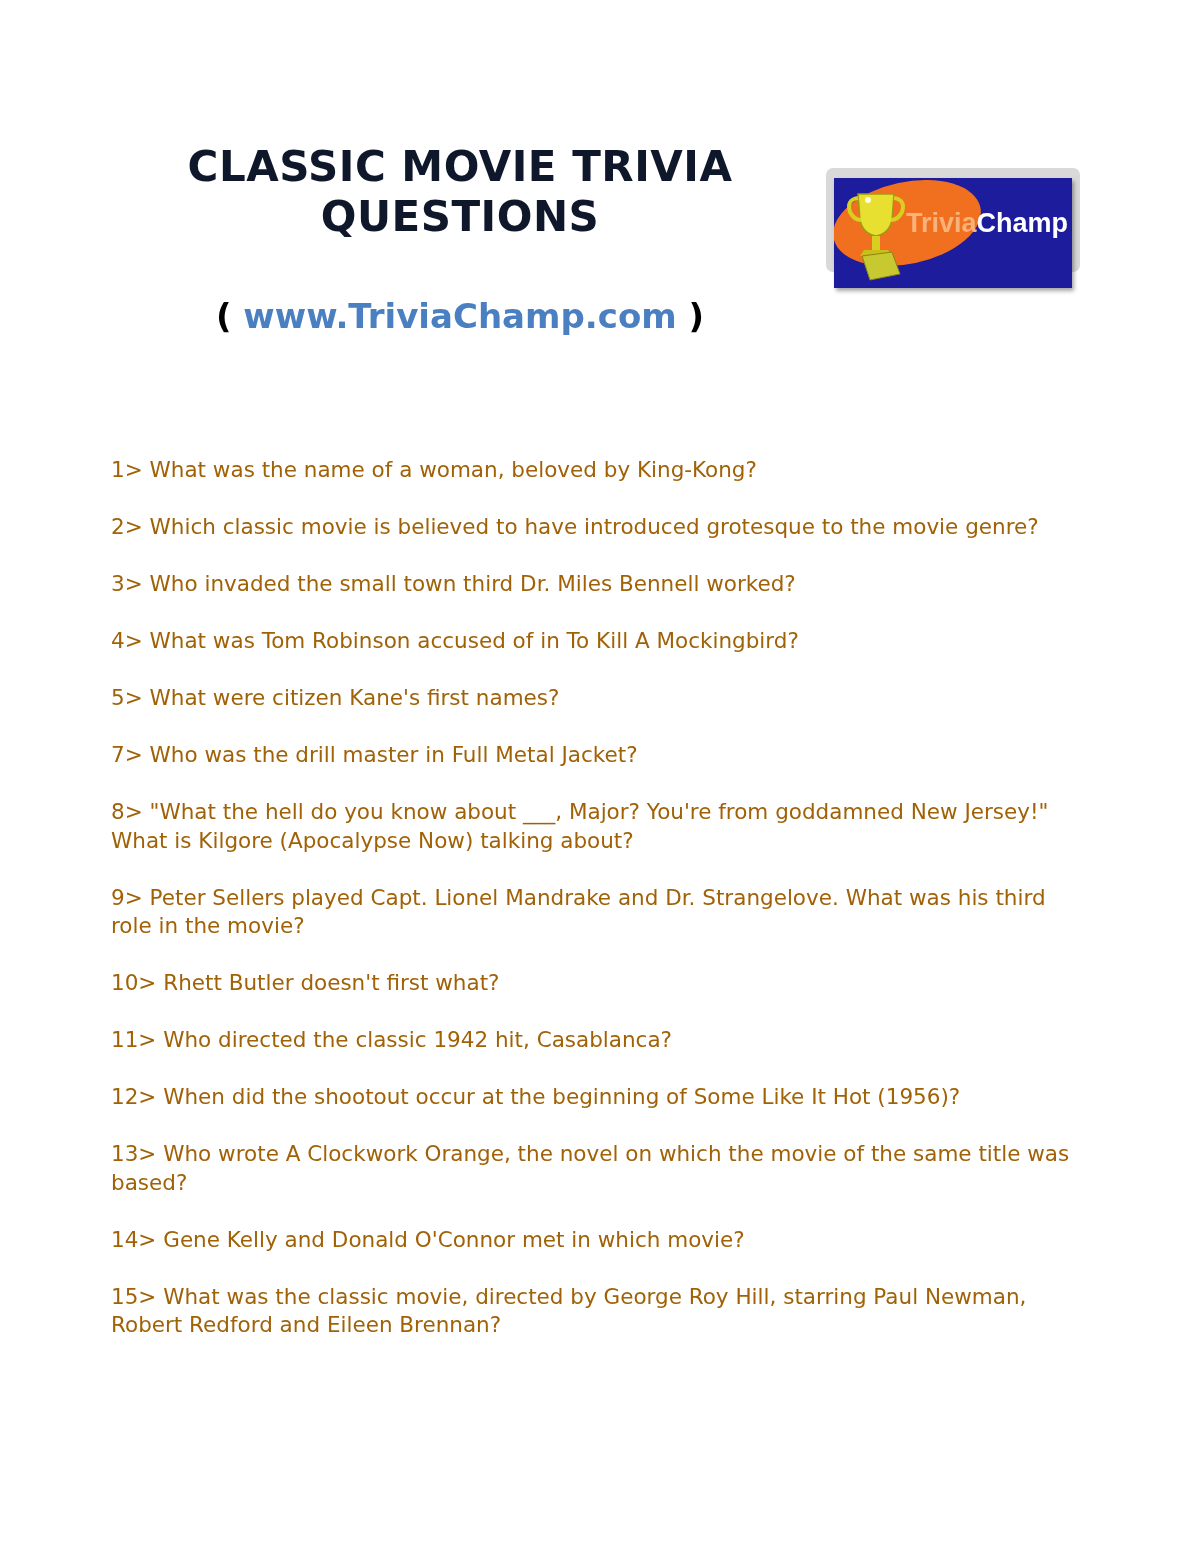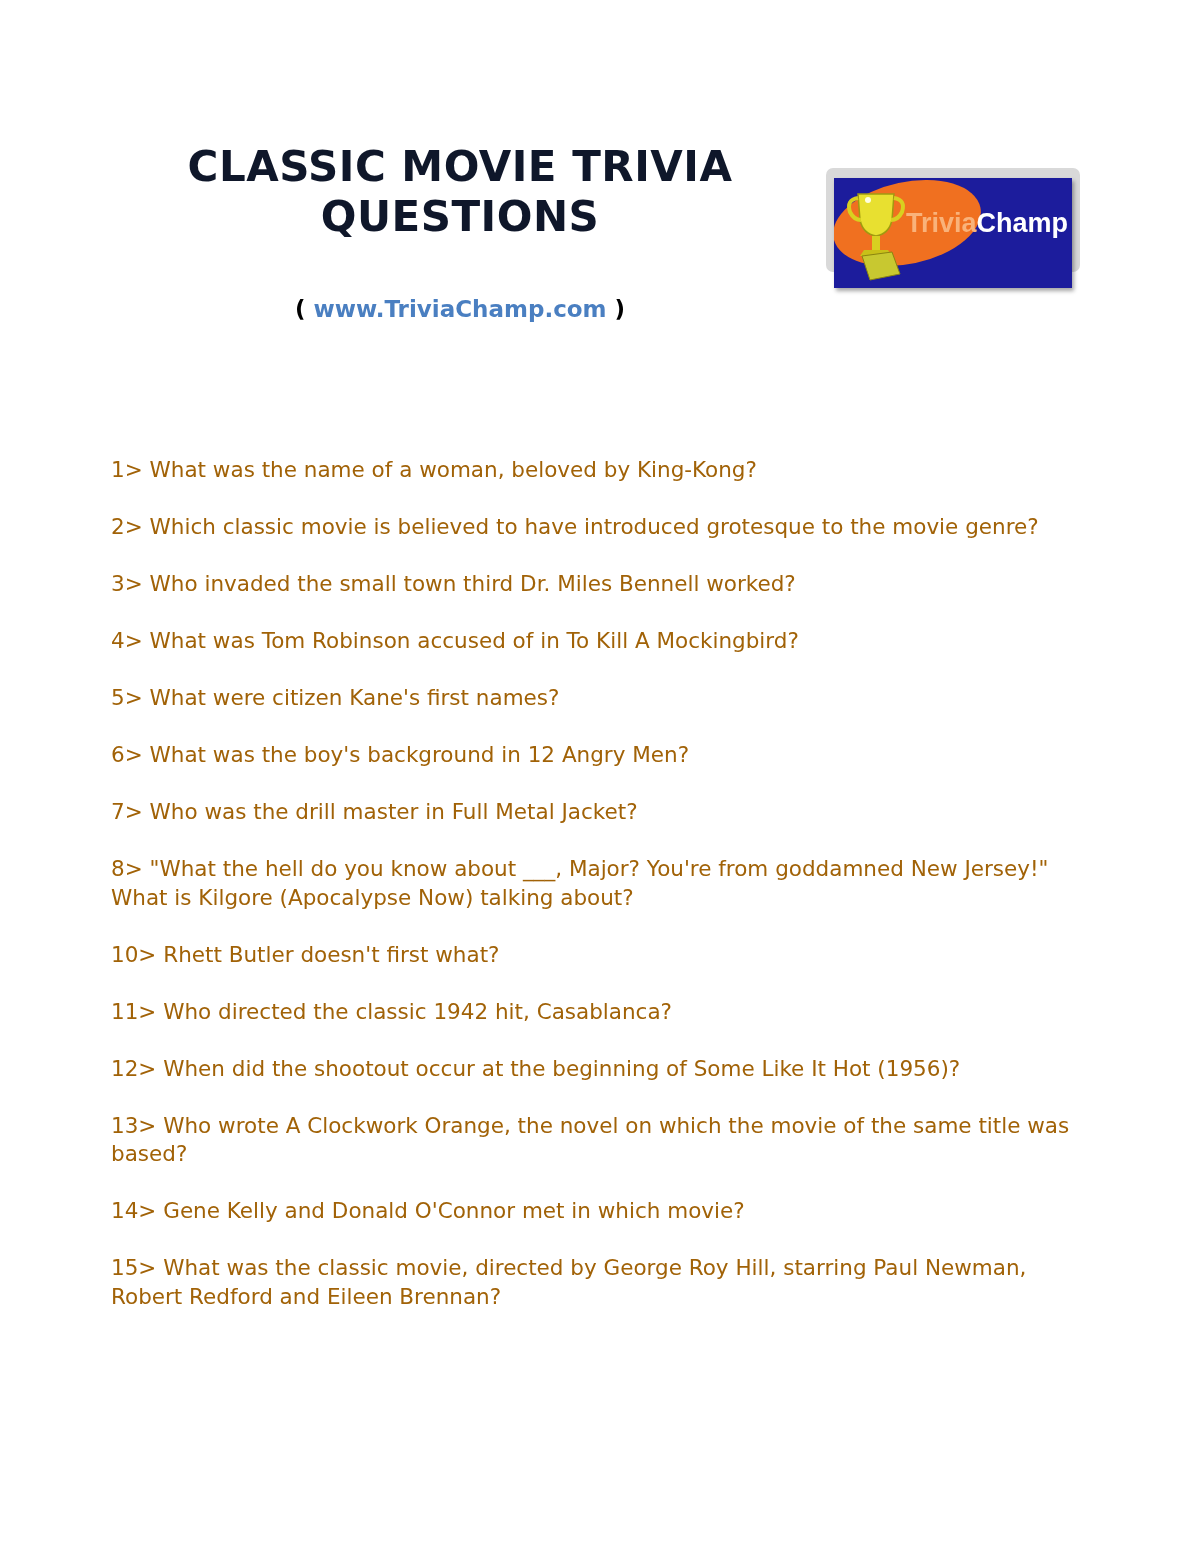--- a/index.html
+++ b/index.html
@@ -1,21 +1,21 @@
 <!DOCTYPE html>
 <html><head>
   <meta charset="utf-8">
   <style>
     html, body { margin: 0; padding: 0; background: #ffffff; }
     body { width: 1200px; height: 1549px; position: relative; overflow: hidden;
            font-family: "DejaVu Sans", sans-serif; color: #111; }
     .title-block { position: absolute; left: 150px; top: 142px; width: 620px; text-align: center; }
     .title-line { font-size: 42px; font-weight: bold; line-height: 50px; letter-spacing: 0.5px; color: #0f172a; }
     .url-line { position: absolute; left: 150px; top: 296px; width: 620px; text-align: center;
-                font-size: 23px; font-weight: bold; color: #000; }
+                font-size: 34px; font-weight: bold; color: #000; }
     .url-link { color: #4a7fc1; text-decoration: none; }
     .logo { position: absolute; left: 826px; top: 168px; width: 254px; height: 104px;
             background: #d9d9d9; box-sizing: border-box; border-radius: 7px; }
     .logo-panel { position: absolute; left: 8px; top: 10px; width: 238px; height: 110px;
                   background: #1c1c9c; box-shadow: 2px 3px 4px rgba(0,0,0,0.35); overflow: hidden; }
     .logo-ellipse { position: absolute; left: -2px; top: 4px; width: 150px; height: 82px;
                     border-radius: 50%; background: #f07020; transform: rotate(-12deg); }
     .logo-text { position: absolute; left: 72px; top: 30px; font-family: "Liberation Sans", sans-serif;
                  font-size: 27px; font-weight: bold; white-space: nowrap; }
     .logo-text .t1 { color: #f9b27a; }
@@ -53,22 +53,22 @@
     </div>
   </div>
 </div>
 
 <div class="questions">
   <p class="q"><span>1&gt;</span> <span>What was the name of a woman, beloved by King-Kong?</span></p>
   <p class="q"><span>2&gt;</span> <span>Which classic movie is believed to have introduced grotesque to the movie genre?</span></p>
   <p class="q"><span>3&gt;</span> <span>Who invaded the small town third Dr. Miles Bennell worked?</span></p>
   <p class="q"><span>4&gt;</span> <span>What was Tom Robinson accused of in To Kill A Mockingbird?</span></p>
   <p class="q"><span>5&gt;</span> <span>What were citizen Kane's first names?</span></p>
-  <p class="q"><span>6&gt;</span> <span>What was the boy's background in 12 Angry Men?</span></p>
   <p class="q"><span>7&gt;</span> <span>Who was the drill master in Full Metal Jacket?</span></p>
   <p class="q"><span>8&gt;</span> <span>"What the hell do you know about ___, Major? You're from goddamned New Jersey!" What is Kilgore (Apocalypse Now) talking about?</span></p>
+  <p class="q"><span>9&gt;</span> <span>Peter Sellers played Capt. Lionel Mandrake and Dr. Strangelove. What was his third role in the movie?</span></p>
   <p class="q"><span>10&gt;</span> <span>Rhett Butler doesn't first what?</span></p>
   <p class="q"><span>11&gt;</span> <span>Who directed the classic 1942 hit, Casablanca?</span></p>
   <p class="q"><span>12&gt;</span> <span>When did the shootout occur at the beginning of Some Like It Hot (1956)?</span></p>
   <p class="q"><span>13&gt;</span> <span>Who wrote A Clockwork Orange, the novel on which the movie of the same title was based?</span></p>
   <p class="q"><span>14&gt;</span> <span>Gene Kelly and Donald O'Connor met in which movie?</span></p>
   <p class="q"><span>15&gt;</span> <span>What was the classic movie, directed by George Roy Hill, starring Paul Newman, Robert Redford and Eileen Brennan?</span></p>
 </div>
 
 </body></html>

